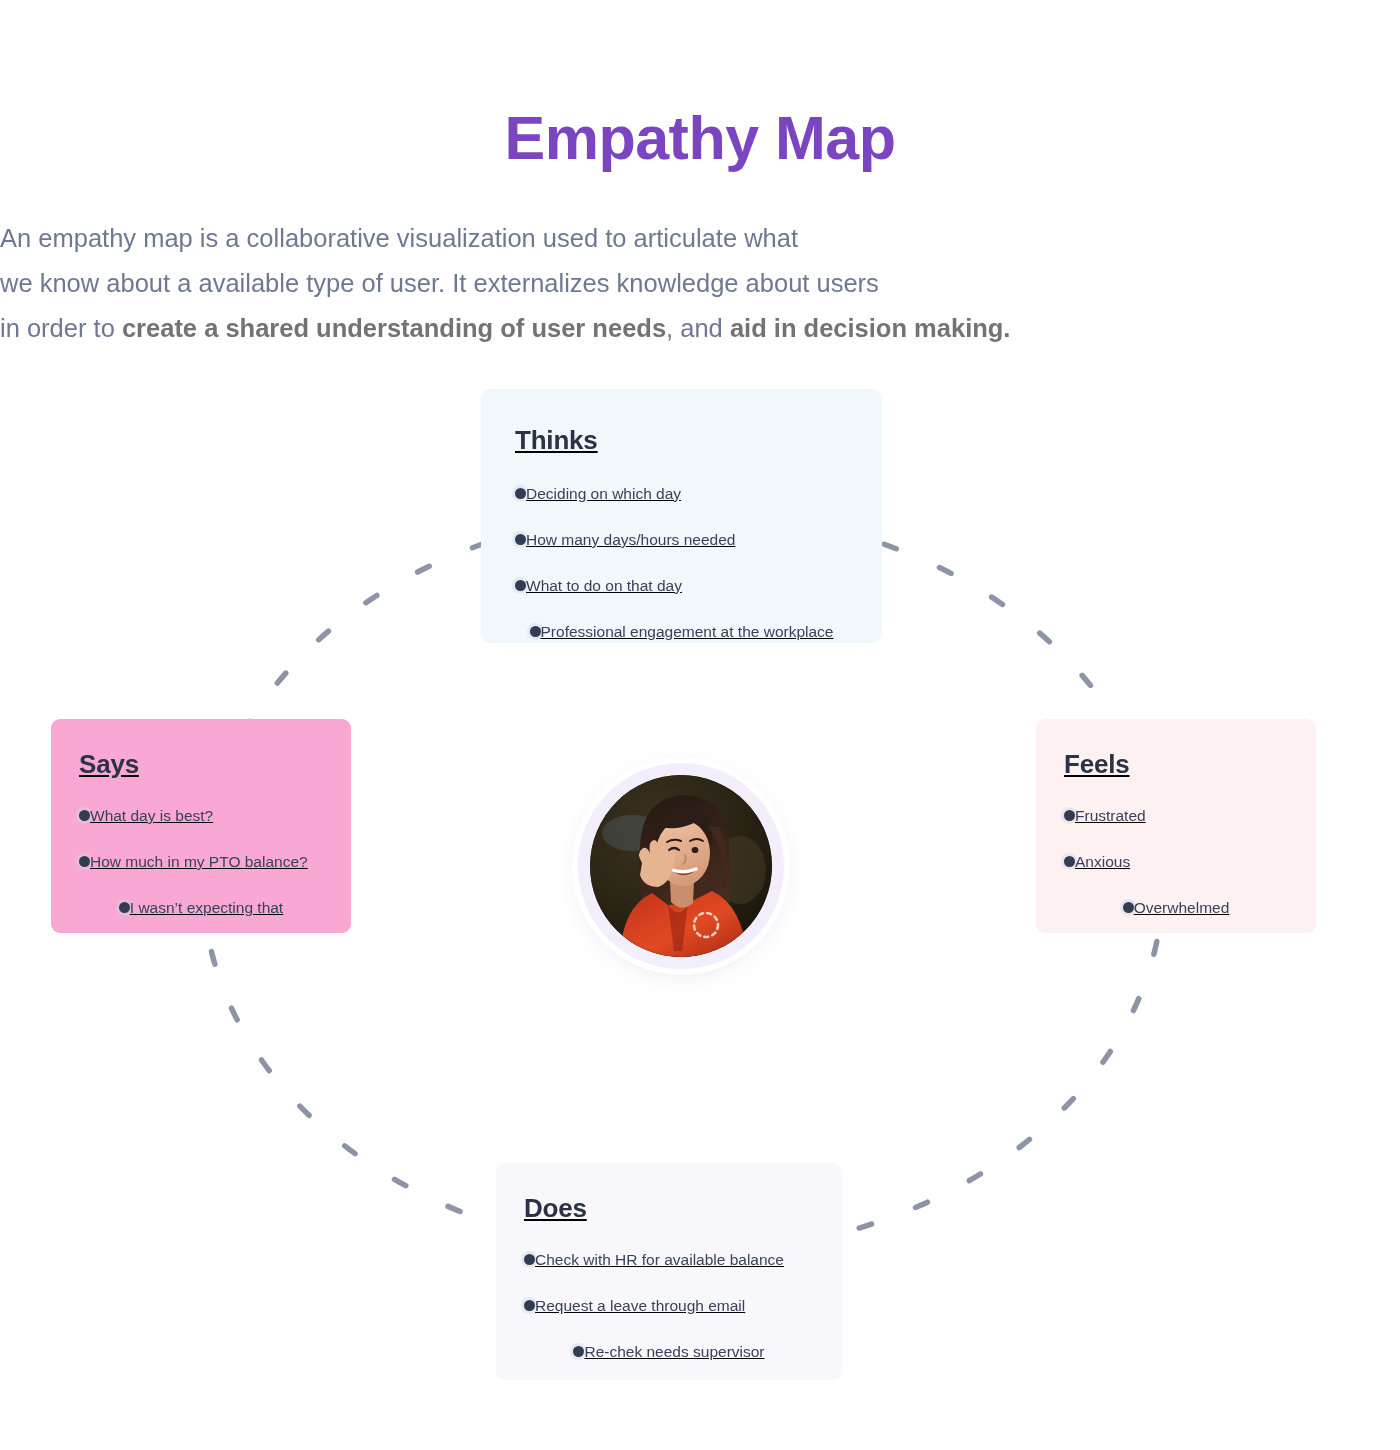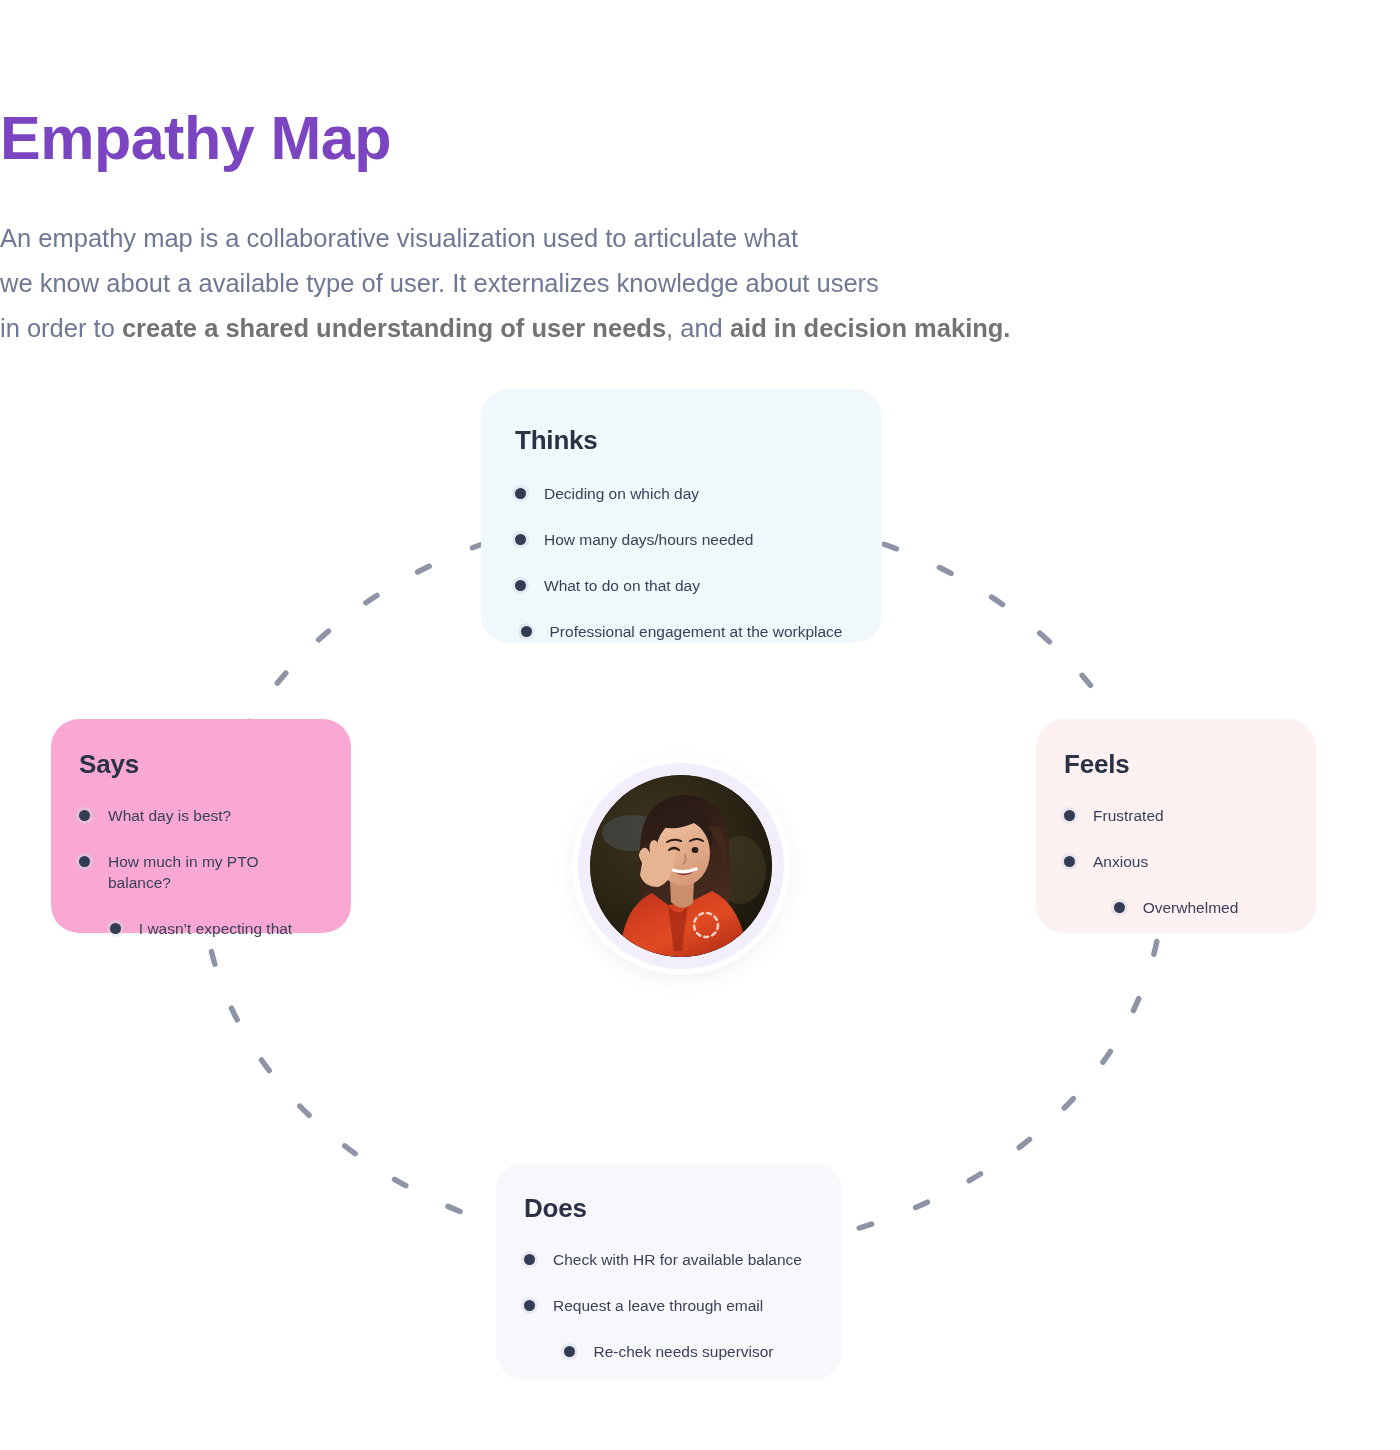--- a/index.html
+++ b/index.html
@@ -18,20 +18,21 @@
     height: 1450px;
     background: #ffffff;
   }
 
   
   .page-title {
     position: absolute;
     top: 105px;
     left: 0;
     width: 1400px;
+    text-align: center;
     font-size: 61px;
     font-weight: 700;
     letter-spacing: -0.5px;
     color: #7b45c2;
     line-height: 1.1;
   }
 
   .page-desc {
     position: absolute;
     top: 216px;
@@ -51,38 +52,39 @@
     top: 0;
     left: 0;
     width: 1400px;
     height: 1450px;
     pointer-events: none;
   }
 
   
   .card {
     position: absolute;
-    border-radius: 28px;
+    border-radius: 9px;
     padding: 36px 34px 34px 34px;
+    text-decoration: underline;
   }
 
   .card-title {
     font-size: 26px;
     font-weight: 700;
     color: #2b3245;
     letter-spacing: -0.2px;
     margin-bottom: 28px;
   }
 
   .card-list { list-style: none; }
 
   .card-list li {
     display: flex;
     align-items: flex-start;
-    gap: 18px;
+    gap: 0;
     margin-bottom: 25px;
     font-size: 15.5px;
     color: #39415a;
     line-height: 1.35;
   }
   .card-list li:last-child { margin-bottom: 0; justify-content: center; }
 
   .bullet {
     flex: 0 0 auto;
     width: 11px;

